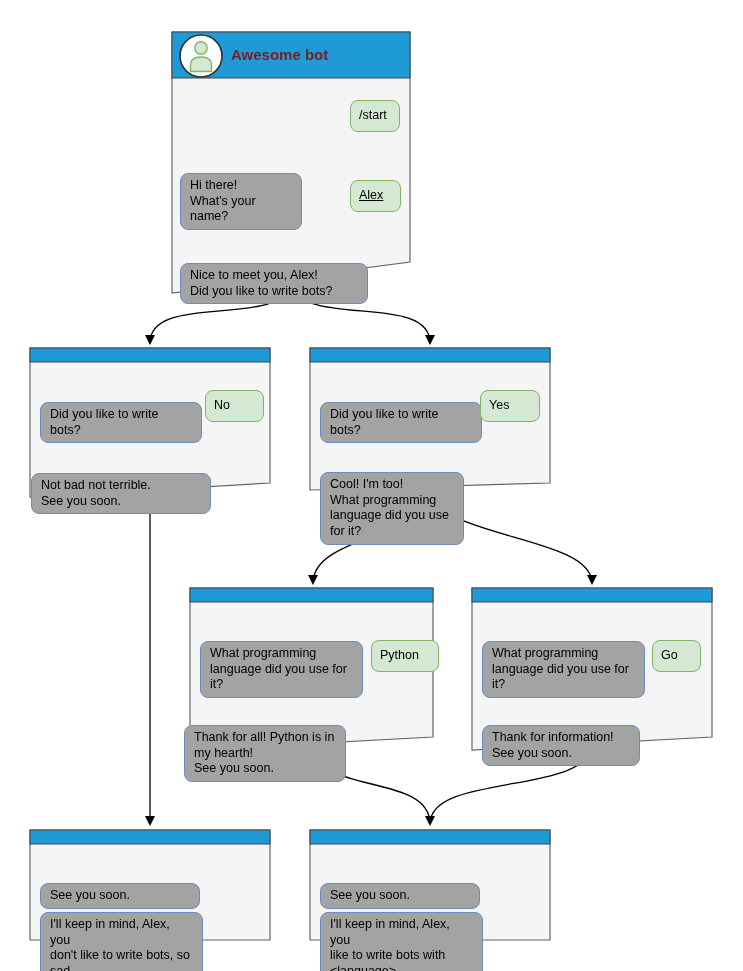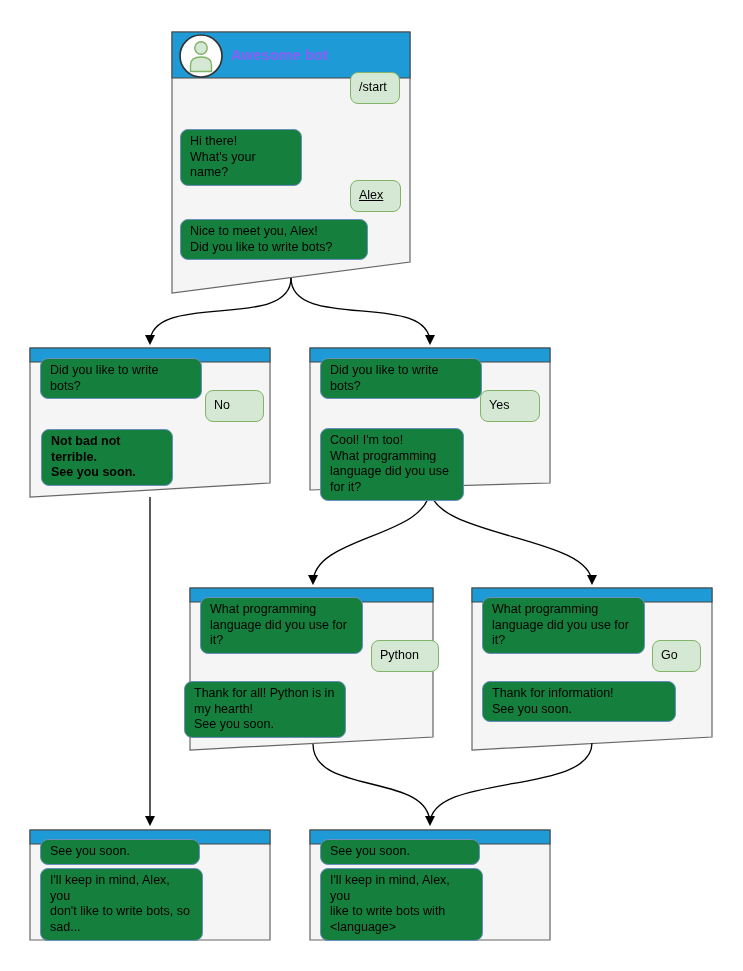--- a/index.html
+++ b/index.html
@@ -1,23 +1,23 @@
 <!DOCTYPE html>
 <html><head>
 <meta charset="utf-8">
 <style>
   html,body{margin:0;padding:0;background:#ffffff;}
   #canvas{position:relative;width:743px;height:971px;background:#ffffff;overflow:hidden;
           font-family:"Liberation Sans",sans-serif;}
   #shapes{position:absolute;left:0;top:0;z-index:1;}
   .bubble{position:absolute;z-index:2;box-sizing:border-box;border-radius:8px;
           font-size:12.5px;line-height:1.25;color:#000;}
-  .bot{background:#15803d;border:1px solid #6c8ebf;padding:4px 9px;white-space:pre-line;}
+  .bot{background:#a3a3a3;border:1px solid #6c8ebf;padding:4px 9px;white-space:pre-line;margin-top:44px;}
   .user{background:#d5e8d4;border:1px solid #82b366;padding:7px 8px;white-space:nowrap;overflow:hidden;}
-  .win-title{position:absolute;z-index:2;color:#8b5cf6;font-weight:bold;font-size:15px;line-height:16px;}
+  .win-title{position:absolute;z-index:2;color:#7f1d1d;font-weight:bold;font-size:15px;line-height:16px;}
 </style>
 </head>
 <body>
 
 <div id="canvas">
 
   <svg id="shapes" width="743" height="971" viewBox="0 0 743 971">
     <defs>
       <marker id="ah" viewBox="0 0 10 10" refX="8" refY="5" markerWidth="8" markerHeight="8" orient="auto">
         <path d="M0,0 L10,5 L0,10 Z" fill="#000"></path>
@@ -52,49 +52,49 @@
     <path d="M291,278 C291,332 430,290 430,343" fill="none" stroke="#000" stroke-width="1.3" marker-end="url(#ah)"></path>
     <path d="M430,488 C430,538 313,535 313,583" fill="none" stroke="#000" stroke-width="1.3" marker-end="url(#ah)"></path>
     <path d="M430,488 C430,538 592,535 592,583" fill="none" stroke="#000" stroke-width="1.3" marker-end="url(#ah)"></path>
     <path d="M150,497 L150,824" fill="none" stroke="#000" stroke-width="1.3" marker-end="url(#ah)"></path>
     <path d="M313,744 C313,796 430,772 430,824" fill="none" stroke="#000" stroke-width="1.3" marker-end="url(#ah)"></path>
     <path d="M592,743 C592,796 430,772 430,824" fill="none" stroke="#000" stroke-width="1.3"></path>
   </svg>
 
   <div class="win-title" style="left:231px;top:47px;">Awesome bot</div>
 
-  <div class="bubble user" style="left:350px;top:72px;width:50px;">/start</div>
+  <div class="bubble user" style="left:350px;top:100px;width:50px;">/start</div>
   <div class="bubble bot" style="left:180px;top:129px;width:122px;">Hi there!
 What's your name?</div>
   <div class="bubble user" style="left:350px;top:180px;width:51px;text-decoration:underline;">Alex</div>
   <div class="bubble bot" style="left:180px;top:219px;width:188px;">Nice to meet you, Alex!
 Did you like to write bots?</div>
 
   <div class="bubble bot" style="left:40px;top:358px;width:162px;">Did you like to write bots?</div>
   <div class="bubble user" style="left:205px;top:390px;width:59px;">No</div>
-  <div class="bubble bot" style="left:41px;top:429px;width:132px;font-weight:bold;">Not bad not terrible.
+  <div class="bubble bot" style="left:31px;top:429px;width:180px;">Not bad not terrible.
 See you soon.</div>
 
   <div class="bubble bot" style="left:320px;top:358px;width:162px;">Did you like to write bots?</div>
   <div class="bubble user" style="left:480px;top:390px;width:60px;">Yes</div>
   <div class="bubble bot" style="left:320px;top:428px;width:144px;">Cool! I'm too!
 What programming
 language did you use for it?</div>
 
   <div class="bubble bot" style="left:200px;top:597px;width:163px;">What programming
 language did you use for it?</div>
   <div class="bubble user" style="left:371px;top:640px;width:68px;">Python</div>
   <div class="bubble bot" style="left:184px;top:681px;width:162px;">Thank for all! Python is in
 my hearth!
 See you soon.</div>
 
   <div class="bubble bot" style="left:482px;top:597px;width:163px;">What programming
 language did you use for it?</div>
   <div class="bubble user" style="left:652px;top:640px;width:49px;">Go</div>
-  <div class="bubble bot" style="left:482px;top:681px;width:194px;">Thank for information!
+  <div class="bubble bot" style="left:482px;top:681px;width:158px;">Thank for information!
 See you soon.</div>
 
   <div class="bubble bot" style="left:40px;top:839px;width:160px;">See you soon.</div>
   <div class="bubble bot" style="left:40px;top:868px;width:163px;">I'll keep in mind, Alex, you
 don't like to write bots, so
 sad...</div>
 
   <div class="bubble bot" style="left:320px;top:839px;width:160px;">See you soon.</div>
   <div class="bubble bot" style="left:320px;top:868px;width:163px;">I'll keep in mind, Alex, you
 like to write bots with

